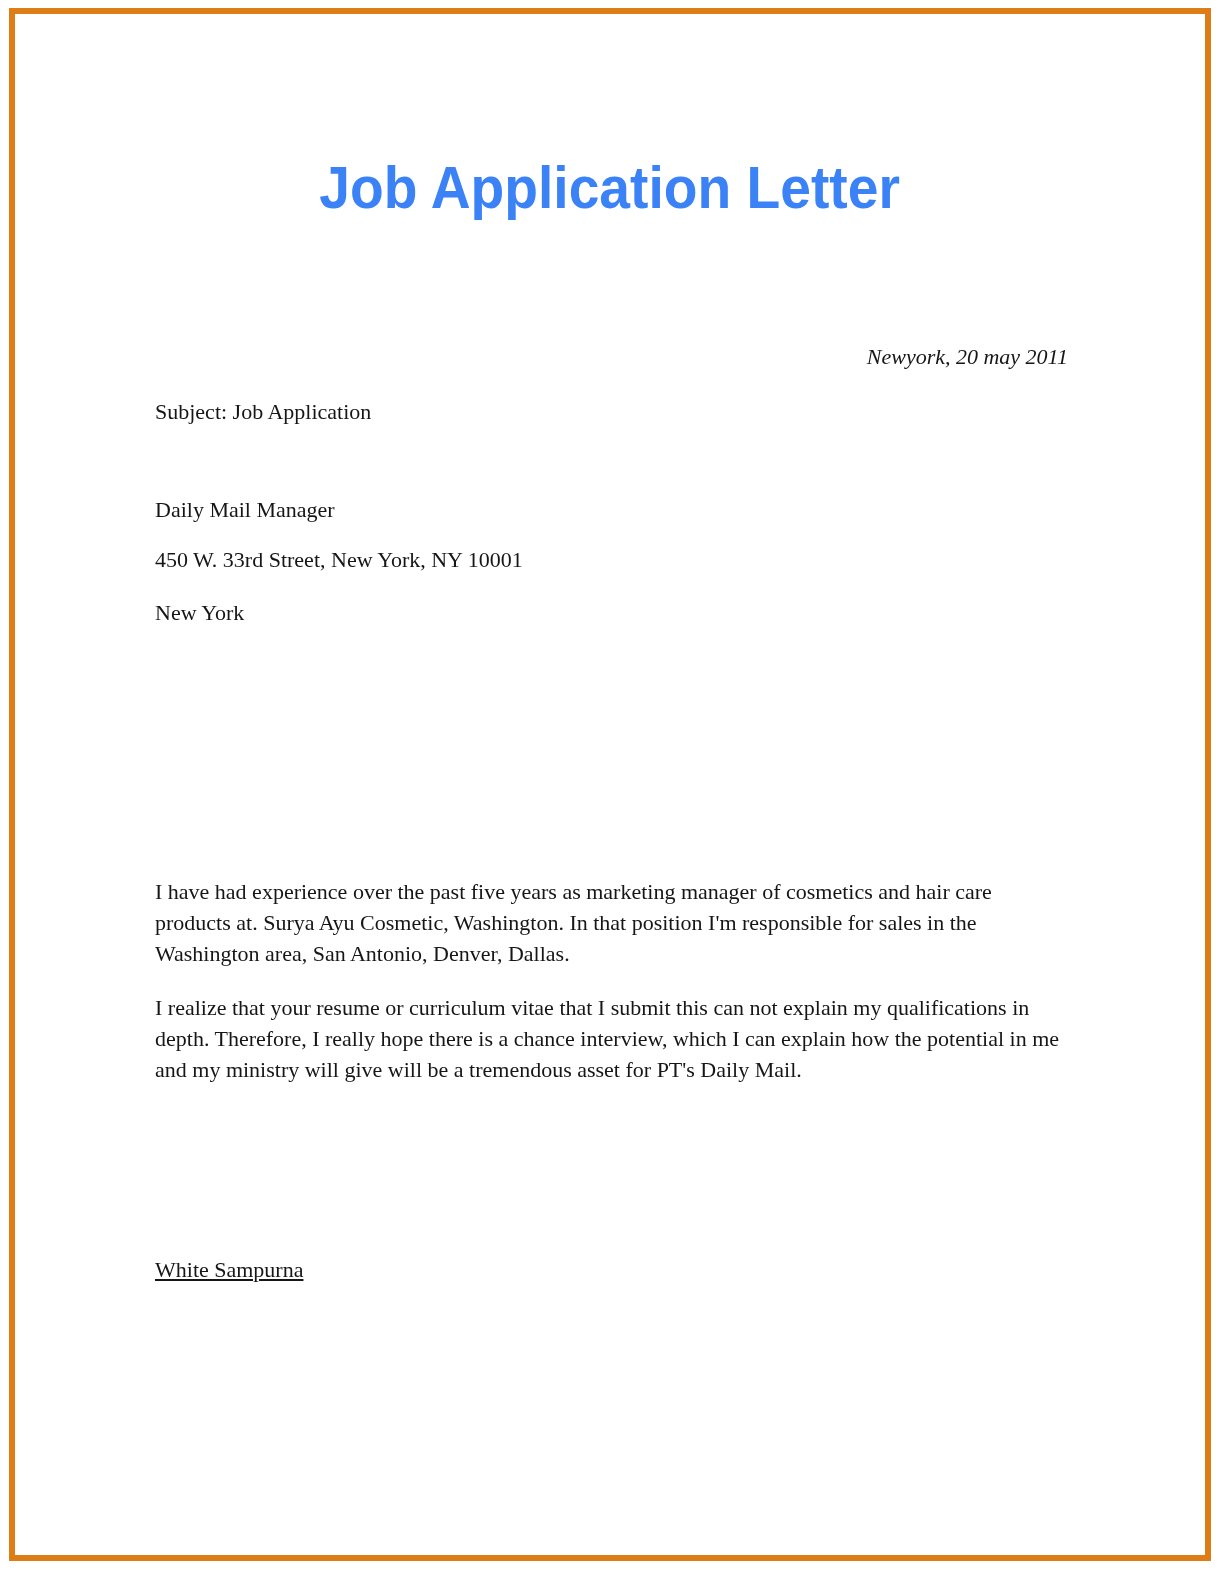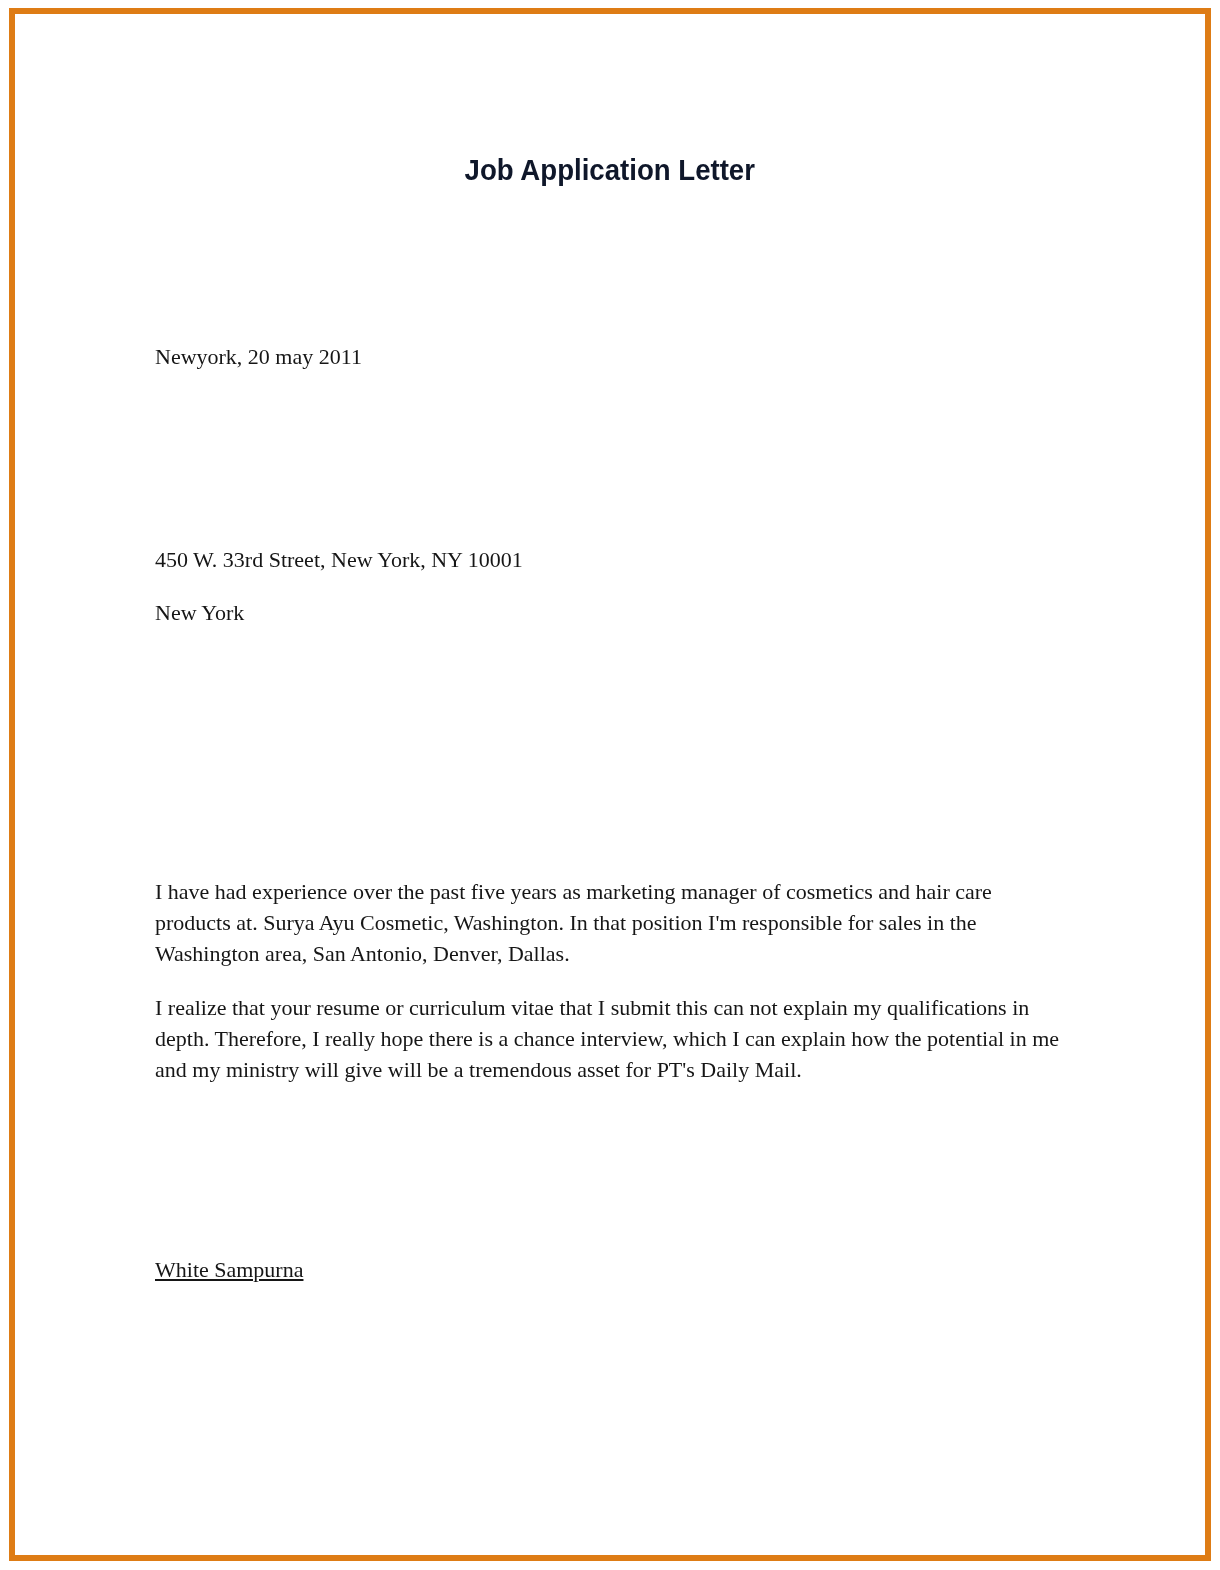--- a/index.html
+++ b/index.html
@@ -28,40 +28,40 @@
   }
   .title {
     position: absolute;
     top: 153px;
     left: 0;
     right: 0;
     text-align: center;
     margin: 0;
     font-family: "Liberation Sans", sans-serif;
     font-weight: 700;
-    font-size: 30px;
-    color: #0f172a;
+    font-size: 60px;
+    color: #3b82f6;
   }
   .title .squeeze {
     display: inline-block;
     transform: scaleX(0.92);
     transform-origin: center;
     letter-spacing: 0px;
   }
   .line {
     position: absolute;
     left: 155px;
     right: 152px;
     margin: 0;
     font-size: 22px;
     line-height: 31px;
     text-align: left;
     white-space: normal;
   }
-  .right { text-align: left; }
+  .right { text-align: right; font-style: italic; }
   .t-date      { top: 341px; }
   .t-subject   { top: 396px; }
   .t-dear      { top: 444px; }
   .t-recip1    { top: 494px; }
   .t-recip2    { top: 544px; }
   .t-recip3    { top: 597px; }
   .t-regards   { top: 697px; }
   .t-para1     { top: 799px; }
   .t-para2     { top: 876px; }
   .t-para3     { top: 992px; }
@@ -73,22 +73,24 @@
 
 <div class="page">
   <div class="frame"></div>
 
   <h1 class="title">
     <span class="squeeze">Job Application Letter</span>
   </h1>
 
   <p class="line right t-date">Newyork, 20 may 2011</p>
 
+  <p class="line t-subject">Subject: Job Application</p>
 
 
+  <p class="line t-recip1">Daily Mail Manager</p>
   <p class="line t-recip2">450 W. 33rd Street, New York, NY 10001</p>
   <p class="line t-recip3">New York</p>
 
 
   <p class="line t-para3">I realize that your resume or curriculum vitae that I submit this can not explain my qualifications in depth. Therefore, I really hope there is a chance interview, which I can explain how the potential in me and my ministry will give will be a tremendous asset for PT's Daily Mail.</p>
   <p class="line t-para2">I have had experience over the past five years as marketing manager of cosmetics and hair care products at. Surya Ayu Cosmetic, Washington. In that position I'm responsible for sales in the Washington area, San Antonio, Denver, Dallas.</p>
 
 
   <p class="line t-signature">White Sampurna</p>
 </div>

